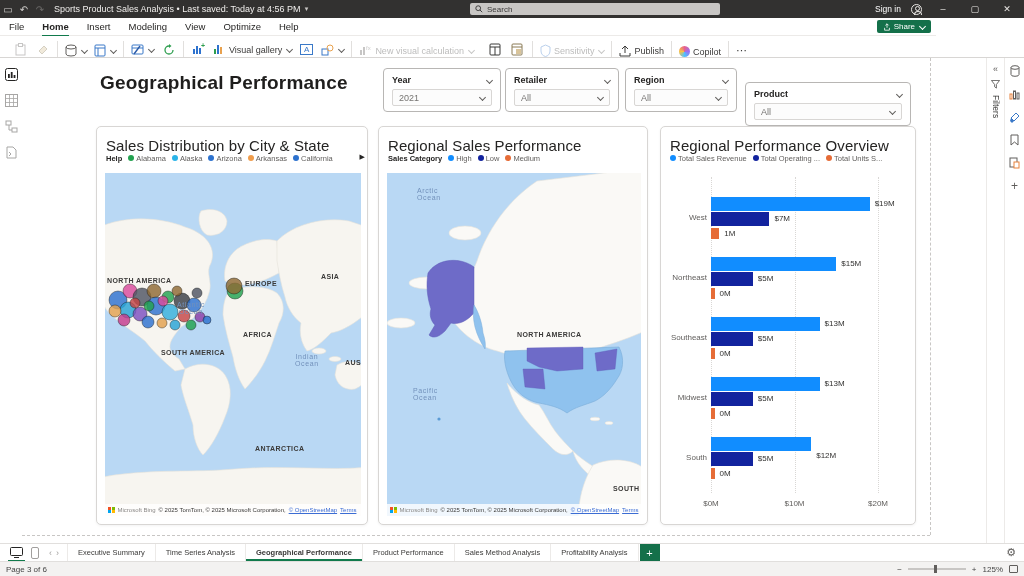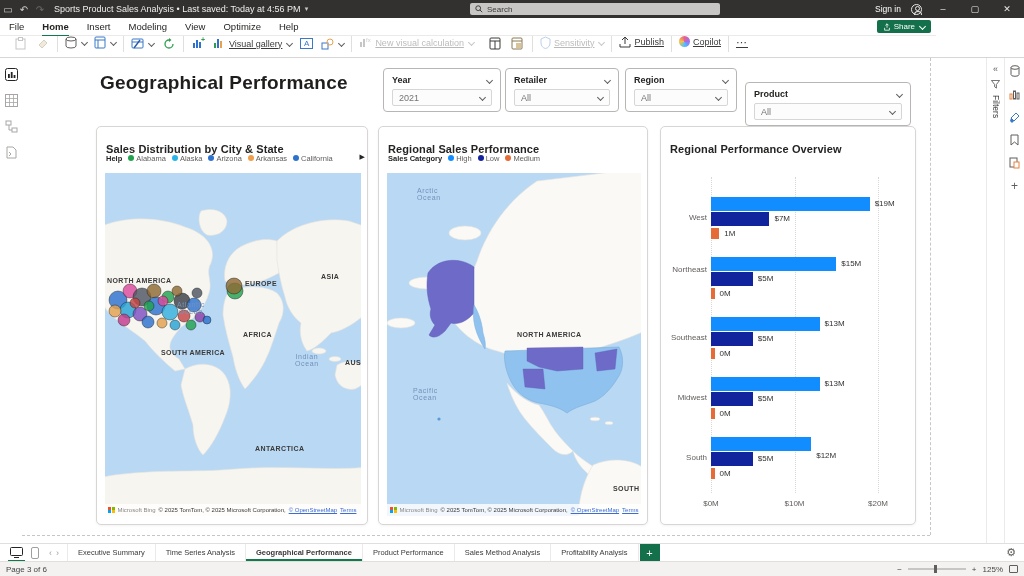--- a/index.html
+++ b/index.html
@@ -21,21 +21,21 @@
   .winbtn { width:22px; text-align:center; color:#e8e6e3; font-size:9px; cursor:pointer; }
 
   
   .menubar { position:absolute; top:18px; left:0; width:936px; height:18px; background:#fff; border-bottom:1px solid #eceae8; display:flex; align-items:center; }
   .menu-item { font-size:9.5px; color:#252423; padding:2px 9px; cursor:pointer; position:relative; }
   .menu-item.active { font-weight:bold; }
   .menu-item.active:after { content:""; position:absolute; left:9px; right:9px; bottom:-3px; height:2px; background:#117a4c; }
   .share-btn { position:absolute; right:5px; top:2px; height:13px; background:#14704a; color:#fff; border:none; border-radius:2px; font-size:8px; display:flex; align-items:center; gap:3px; padding:0 6px; cursor:pointer; font-family:inherit; }
 
   
-  .ribbon { position:absolute; top:36px; left:0; width:1024px; height:22px; background:#fff; border-bottom:1px solid #d8d6d4; display:flex; align-items:flex-start; padding-left:6px; font-size:9px; color:#3b3a39;text-decoration:underline; }
+  .ribbon { position:absolute; top:36px; left:0; width:1024px; height:22px; background:#fff; border-bottom:1px solid #d8d6d4; display:flex; align-items:flex-end; padding-left:6px; font-size:9px; color:#3b3a39; }
   .rgroup { display:flex; align-items:center; gap:7px; padding:0 7px; }
   .rsep { width:1px; height:16px; background:#e1dfdd; }
   .ricon { width:15px; height:15px; display:inline-flex; align-items:center; justify-content:center; cursor:pointer; }
   .ricon svg { display:block; }
   .grayed { opacity:.35; }
   .chev { width:5px; height:5px; border-right:1px solid #605e5c; border-bottom:1px solid #605e5c; transform:rotate(45deg); display:inline-block; margin-left:2px; }
   .rlabel { white-space:nowrap; cursor:pointer; display:inline-flex; align-items:center; gap:3px; }
   .copilot-dot { width:11px; height:11px; border-radius:50%; background:conic-gradient(#e8618c,#9b6ef3,#4cc2ff,#f8c144,#e8618c); }
   .more-dots { font-size:11px; color:#3b3a39; letter-spacing:1px; cursor:pointer; }
 
@@ -56,21 +56,21 @@
 
   .page-title { position:absolute; left:100px; top:14px; font-size:19px; font-weight:bold; color:#1f1e1d; letter-spacing:.2px; }
 
   
   .slicer { position:absolute; top:10px; height:44px; background:#fff; border:1px solid #b8b6b4; border-radius:4px; padding:4px 8px; }
   .slicer-head { display:flex; justify-content:space-between; align-items:center; font-size:9px; font-weight:bold; color:#252423; height:14px; }
   .slicer-val { margin-top:2px; height:17px; border:1px solid #d8d6d4; border-radius:2px; background:#fcfcfc; display:flex; justify-content:space-between; align-items:center; padding:0 6px; font-size:9px; color:#767472; cursor:pointer;gap:24px; }
 
   
   .card { position:absolute; top:68px; height:399px; background:#fff; border:1px solid #d8d6d4; border-radius:5px; box-shadow:0 1px 3px rgba(0,0,0,.05); }
-  .card-title { position:absolute; left:9px; top:16px; font-size:11px; font-weight:bold; color:#252423; letter-spacing:.1px; white-space:nowrap; }
+  .card-title { position:absolute; left:9px; top:10px; font-size:15px; font-weight:normal; color:#252423; letter-spacing:.1px; white-space:nowrap; }
   .legend-row { position:absolute; left:9px; top:25px; right:9px; height:12px; display:flex; align-items:center; gap:6px; font-size:7.5px; color:#605e5c; overflow:hidden; white-space:nowrap; }
   .legend-title { font-weight:bold; color:#252423; }
   .legend-item { display:inline-flex; align-items:center; gap:2px; }
   .legend-dot { width:6px; height:6px; border-radius:50%; display:inline-block; }
   .legend-more { position:absolute; right:2px; top:26px; font-size:7px; color:#252423; cursor:pointer; }
 
   .map-area { position:absolute; left:8px; top:46px; bottom:8px; background:#b9d8f4; overflow:hidden; }
   .map-label { position:absolute; font-size:7px; font-weight:bold; color:#3b3a39; letter-spacing:.4px; white-space:pre-line; }
   .ocean-label { position:absolute; font-size:7px; color:#7291bb; letter-spacing:.6px; white-space:pre-line; font-weight:normal; }
   .attribution { position:absolute; left:0; right:0; bottom:0; height:12px; background:rgba(255,255,255,.8); display:flex; align-items:center; font-size:6px; color:#3b3a39; padding:0 3px; gap:3px; white-space:nowrap; overflow:hidden; }
@@ -501,35 +501,49 @@
             <span style="color:#8a8886">Microsoft Bing</span>
             <span>© 2025 TomTom, © 2025 Microsoft Corporation,</span>
             <span class="attr-link">© OpenStreetMap</span>
             <span class="attr-link">Terms</span>
           </div>
         </div>
       </div>
 
       <div class="card" style="left:660px; width:256px;">
         <div class="card-title">Regional Performance Overview</div>
+        <div class="legend-row" id="v3-legend">
+            <span class="legend-item">
+              <span class="legend-dot" style="background: rgb(17, 141, 255);"></span>
+              <span>Total Sales Revenue</span>
+            </span>
+            <span class="legend-item">
+              <span class="legend-dot" style="background: rgb(18, 35, 158);"></span>
+              <span>Total Operating ...</span>
+            </span>
+            <span class="legend-item">
+              <span class="legend-dot" style="background: rgb(230, 108, 55);"></span>
+              <span>Total Units S...</span>
+            </span>
+          </div>
         <div class="chart-layer" id="chart-layer">
             <div class="gridline" style="left: 50px;"></div>
             <div class="tick-label" style="left: 30px;">$0M</div>
             <div class="gridline" style="left: 133.5px;"></div>
             <div class="tick-label" style="left: 113.5px;">$10M</div>
             <div class="gridline" style="left: 217px;"></div>
             <div class="tick-label" style="left: 197px;">$20M</div>
             <div class="cat-label" style="top: 86px;">West</div>
             <div class="bar" style="left: 50px; top: 70px; width: 158.65px; height: 14px; background: rgb(17, 141, 255);"></div>
             <div class="bar-label" style="left: 213.65px; top: 72px;">$19M</div>
             <div class="bar" style="left: 50px; top: 85px; width: 58.45px; height: 14px; background: rgb(18, 35, 158);"></div>
             <div class="bar-label" style="left: 113.45px; top: 87px;">$7M</div>
             <div class="bar" style="left: 50px; top: 101px; width: 8.35px; height: 11px; background: rgb(230, 108, 55);"></div>
             <div class="bar-label" style="left: 63.35px; top: 101.5px;">1M</div>
-            <div class="cat-label" style="top: 138px;">Northeast</div>
+            <div class="cat-label" style="top: 146px;">Northeast</div>
             <div class="bar" style="left: 50px; top: 130px; width: 125.25px; height: 14px; background: rgb(17, 141, 255);"></div>
             <div class="bar-label" style="left: 180.25px; top: 132px;">$15M</div>
             <div class="bar" style="left: 50px; top: 145px; width: 41.75px; height: 14px; background: rgb(18, 35, 158);"></div>
             <div class="bar-label" style="left: 96.75px; top: 147px;">$5M</div>
             <div class="bar" style="left: 50px; top: 161px; width: 3.5px; height: 11px; background: rgb(230, 108, 55);"></div>
             <div class="bar-label" style="left: 58.5px; top: 161.5px;">0M</div>
             <div class="cat-label" style="top: 206px;">Southeast</div>
             <div class="bar" style="left: 50px; top: 190px; width: 108.55px; height: 14px; background: rgb(17, 141, 255);"></div>
             <div class="bar-label" style="left: 163.55px; top: 192px;">$13M</div>
             <div class="bar" style="left: 50px; top: 205px; width: 41.75px; height: 14px; background: rgb(18, 35, 158);"></div>

